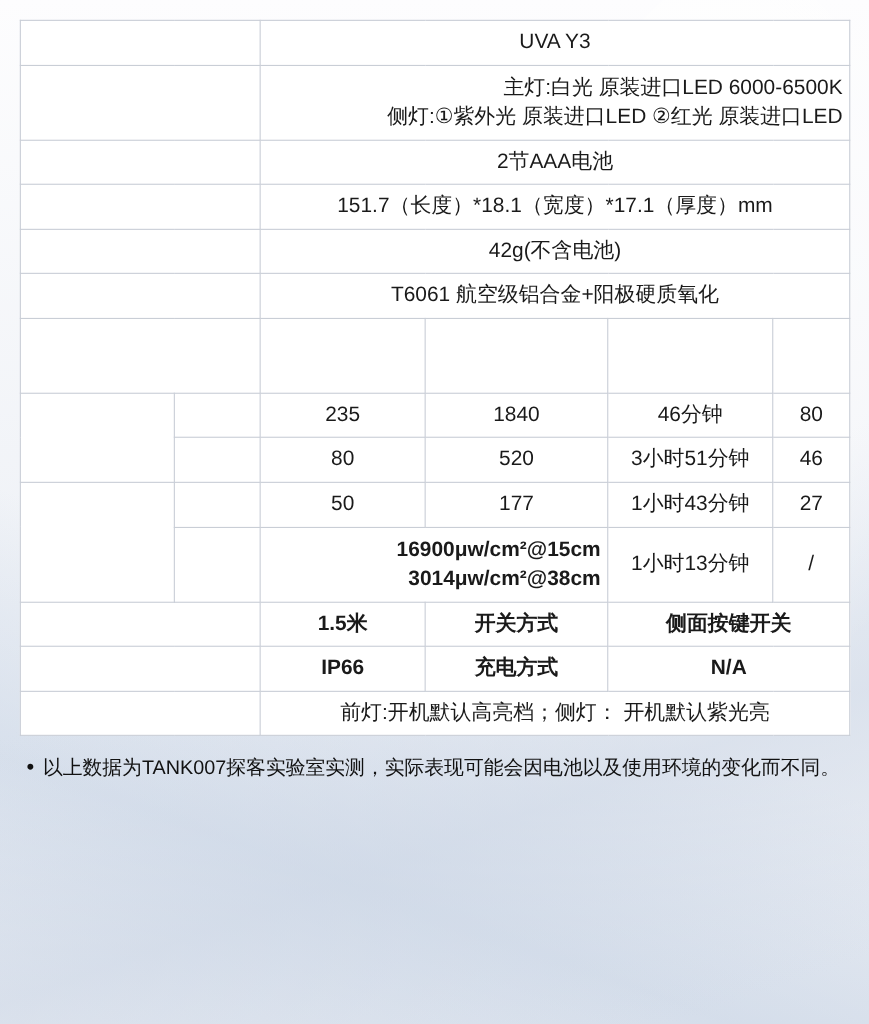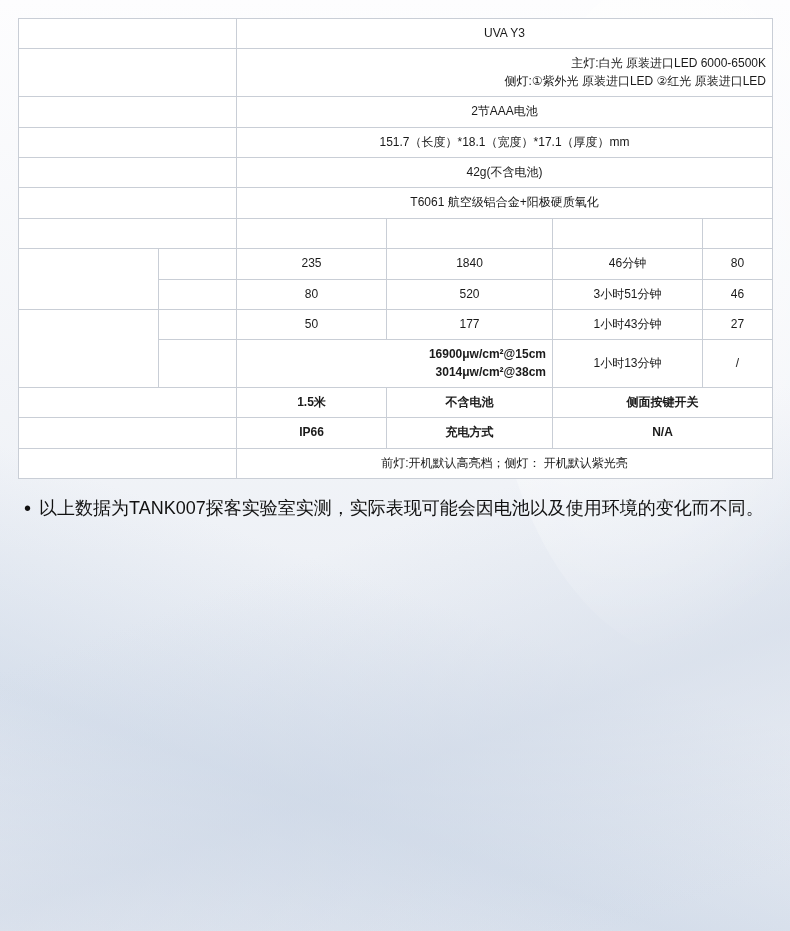--- a/index.html
+++ b/index.html
@@ -43,21 +43,21 @@
   }
   table.spec {
     border-collapse: collapse;
     width: 754px;
     table-layout: fixed;
     background: rgba(255,255,255,0.92);
   }
   table.spec td {
     border: 1px solid #c9ced6;
     padding: 6px 6px;
-    font-size: 12px;
+    font-size: 19px;
     text-align: center;
     vertical-align: middle;
     background: #ffffff;
     line-height: 1.45;
   }
   
   td.lbl {
     background: #2b5fa8;
     color: #ffffff;
     font-weight: bold;
@@ -199,21 +199,21 @@
           <span>16900μw/cm²@15cm</span>
           <span>3014μw/cm²@38cm</span>
         </td>
         <td class="val">1小时13分钟</td>
         <td class="val">/</td>
       </tr>
 
       <tr>
         <td class="lbl" colspan="2">抗跌落</td>
         <td class="val left">1.5米</td>
-        <td class="lead">不含电池</td>
+        <td class="lead">开关方式</td>
         <td class="val left" colspan="2">侧面按键开关</td>
       </tr>
       <tr>
         <td class="lbl" colspan="2">防水等级</td>
         <td class="val left">IP66</td>
         <td class="lead">充电方式</td>
         <td class="val left" colspan="2">N/A</td>
       </tr>
       <tr>
         <td class="lbl" colspan="2">开机档位</td>

